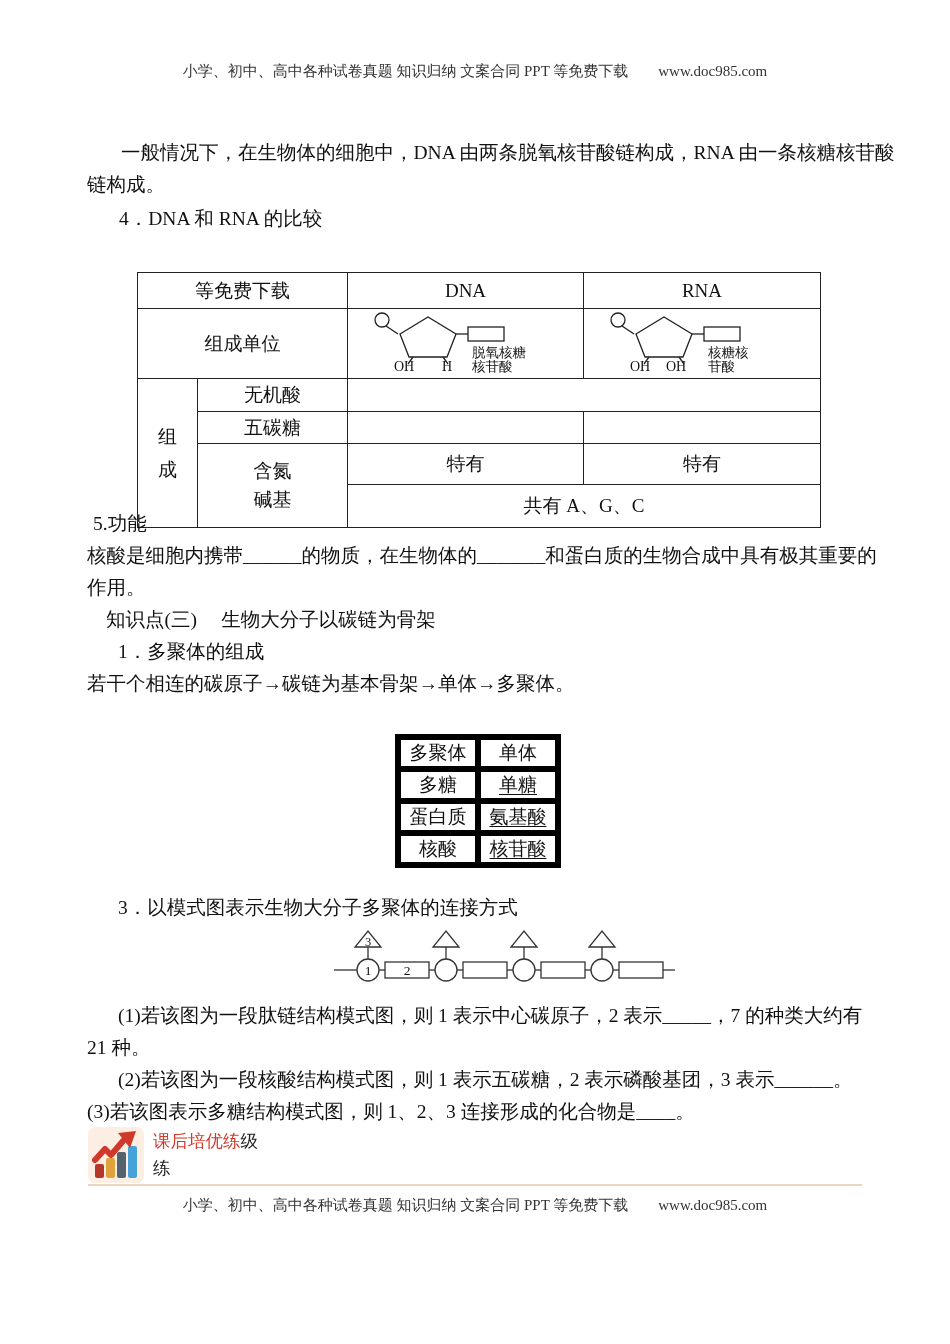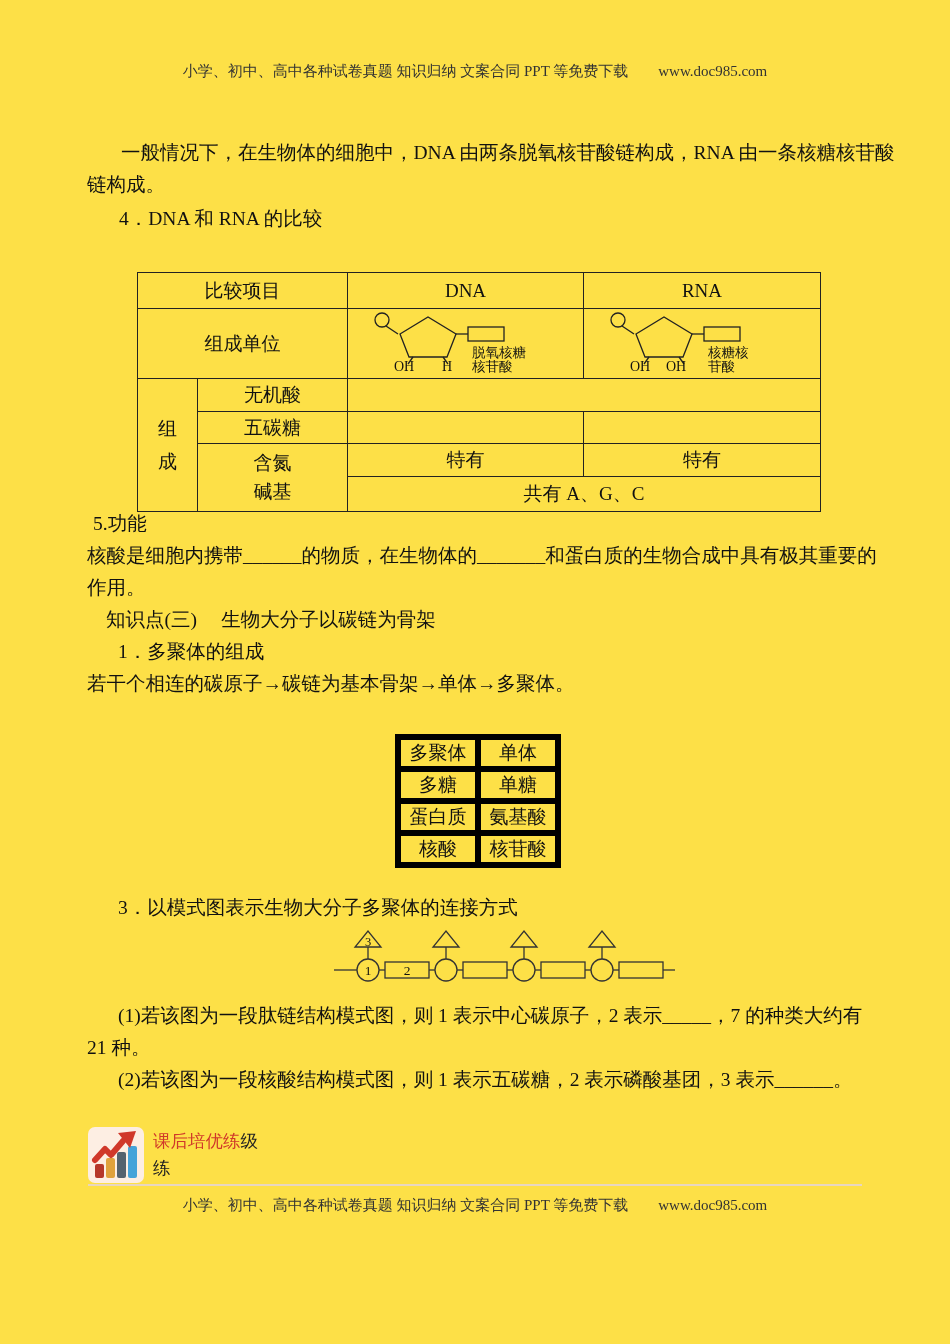--- a/index.html
+++ b/index.html
@@ -1,19 +1,19 @@
 <!DOCTYPE html>
 <html><head>
 <meta charset="utf-8">
 <style>
   * { margin:0; padding:0; box-sizing:border-box; }
   html,body { background:#888; }
   .page {
     position:relative; width:950px; height:1344px; margin:0 auto;
-    background:#fde047; overflow:hidden;
+    background:#ffffff; overflow:hidden;
     font-family:"Liberation Serif","DejaVu Serif",serif; color:#1a1a1a;
   }
   .hdr, .ftr {
     position:absolute; left:0; width:100%; text-align:center;
     font-size:15px; color:#333; white-space:nowrap;
   }
   .hdr { top:62px; }
   .ftr { top:1196px; }
   .hdr .url, .ftr .url { margin-left:30px; }
   .line {
@@ -23,32 +23,32 @@
   
   table.cmp {
     position:absolute; left:137px; top:272px;
     border-collapse:collapse; table-layout:fixed;
   }
   table.cmp td {
     border:1px solid #222; text-align:center; vertical-align:middle;
     font-size:19px; color:#111; padding:0;
   }
   .vert2 { width:1.1em; margin:12px auto; line-height:1.75; word-break:break-all; }
-  .vert4 { width:2.2em; margin:4px auto; line-height:1.55; word-break:break-all; }
+  .vert4 { width:2.2em; margin:12px auto; line-height:1.55; word-break:break-all; }
   svg text { font-family:"Liberation Serif","DejaVu Serif",serif; fill:#111; }
   
   table.poly {
     position:absolute; left:395px; top:734px;
     border-collapse:collapse; table-layout:fixed;
   }
   table.poly td {
     border:6px solid #000000; width:80px; height:32px; text-align:center;
     vertical-align:middle; font-size:19px; color:#111;
   }
-  .u { text-underline-offset:3px; }
+  .u { text-decoration:underline; text-underline-offset:3px; }
   .diagram { position:absolute; }
   
   .logo-icon {
     position:absolute; left:88px; top:1127px; width:56px; height:56px;
     background:#fdeee3; border-radius:7px;
   }
   .logo-text { position:absolute; left:153px; top:1129px; font-size:17.5px;
     font-family:Liberation Mono, monospace; line-height:27px; color:#222; }
   .brand-red { color:#d0382a; }
   .rule { position:absolute; left:88px; top:1184px; width:774px; height:2px; background:#e8d6bf; }
@@ -68,21 +68,21 @@
 
   <table class="cmp">
     <colgroup>
         <col style="width:60px">
         <col style="width:150px">
         <col style="width:236px">
         <col style="width:237px">
       </colgroup>
     <tbody>
         <tr style="height:36px">
-      <td colspan="2">比较项目</td>
+      <td colspan="2">等免费下载</td>
       <td>DNA</td>
       <td>RNA</td>
     </tr>
     <tr style="height:67px">
       <td colspan="2">组成单位</td>
       <td>
         <svg width="212" height="64" viewBox="0 0 212 64">
           <g stroke="#222" stroke-width="1.3" fill="none">
             <circle cx="22" cy="11" r="7"></circle>
             <line x1="26" y1="17" x2="38" y2="25"></line>
@@ -205,20 +205,21 @@
       <line x1="331" y1="42" x2="343" y2="42"></line>
     </g>
     <text x="36" y="17.5" font-size="12.5" text-anchor="middle">3</text>
     <text x="36" y="47" font-size="13.5" text-anchor="middle">1</text>
     <text x="75" y="47" font-size="13.5" text-anchor="middle">2</text>
   </svg>
 
   <div class="line" style="left:118px; top:1004px">(1)若该图为一段肽链结构模式图，则 1 表示中心碳原子，2 表示_____，7 的种类大约有</div>
   <div class="line" style="left:87px; top:1036px">21 种。</div>
   <div class="line" style="left:118px; top:1068px">(2)若该图为一段核酸结构模式图，则 1 表示五碳糖，2 表示磷酸基团，3 表示______。</div>
+  <div class="line" style="left:87px; top:1100px">(3)若该图表示多糖结构模式图，则 1、2、3 连接形成的化合物是____。</div>
 
   <div class="logo-icon">
     <svg width="56" height="56" viewBox="0 0 56 56">
       <rect x="7" y="37" width="9" height="14" rx="2" fill="#b5372a"></rect>
       <rect x="18" y="31" width="9" height="20" rx="2" fill="#e0a23c"></rect>
       <rect x="29" y="25" width="9" height="26" rx="2" fill="#54626e"></rect>
       <rect x="40" y="19" width="9" height="32" rx="2" fill="#45a3d9"></rect>
       <polyline points="7,33 17,22 23,28 35,14" stroke="#d0382a" stroke-width="6" fill="none" stroke-linecap="round" stroke-linejoin="round"></polyline>
       <polygon points="30,6 48,4 42,21" fill="#d0382a"></polygon>
     </svg>

